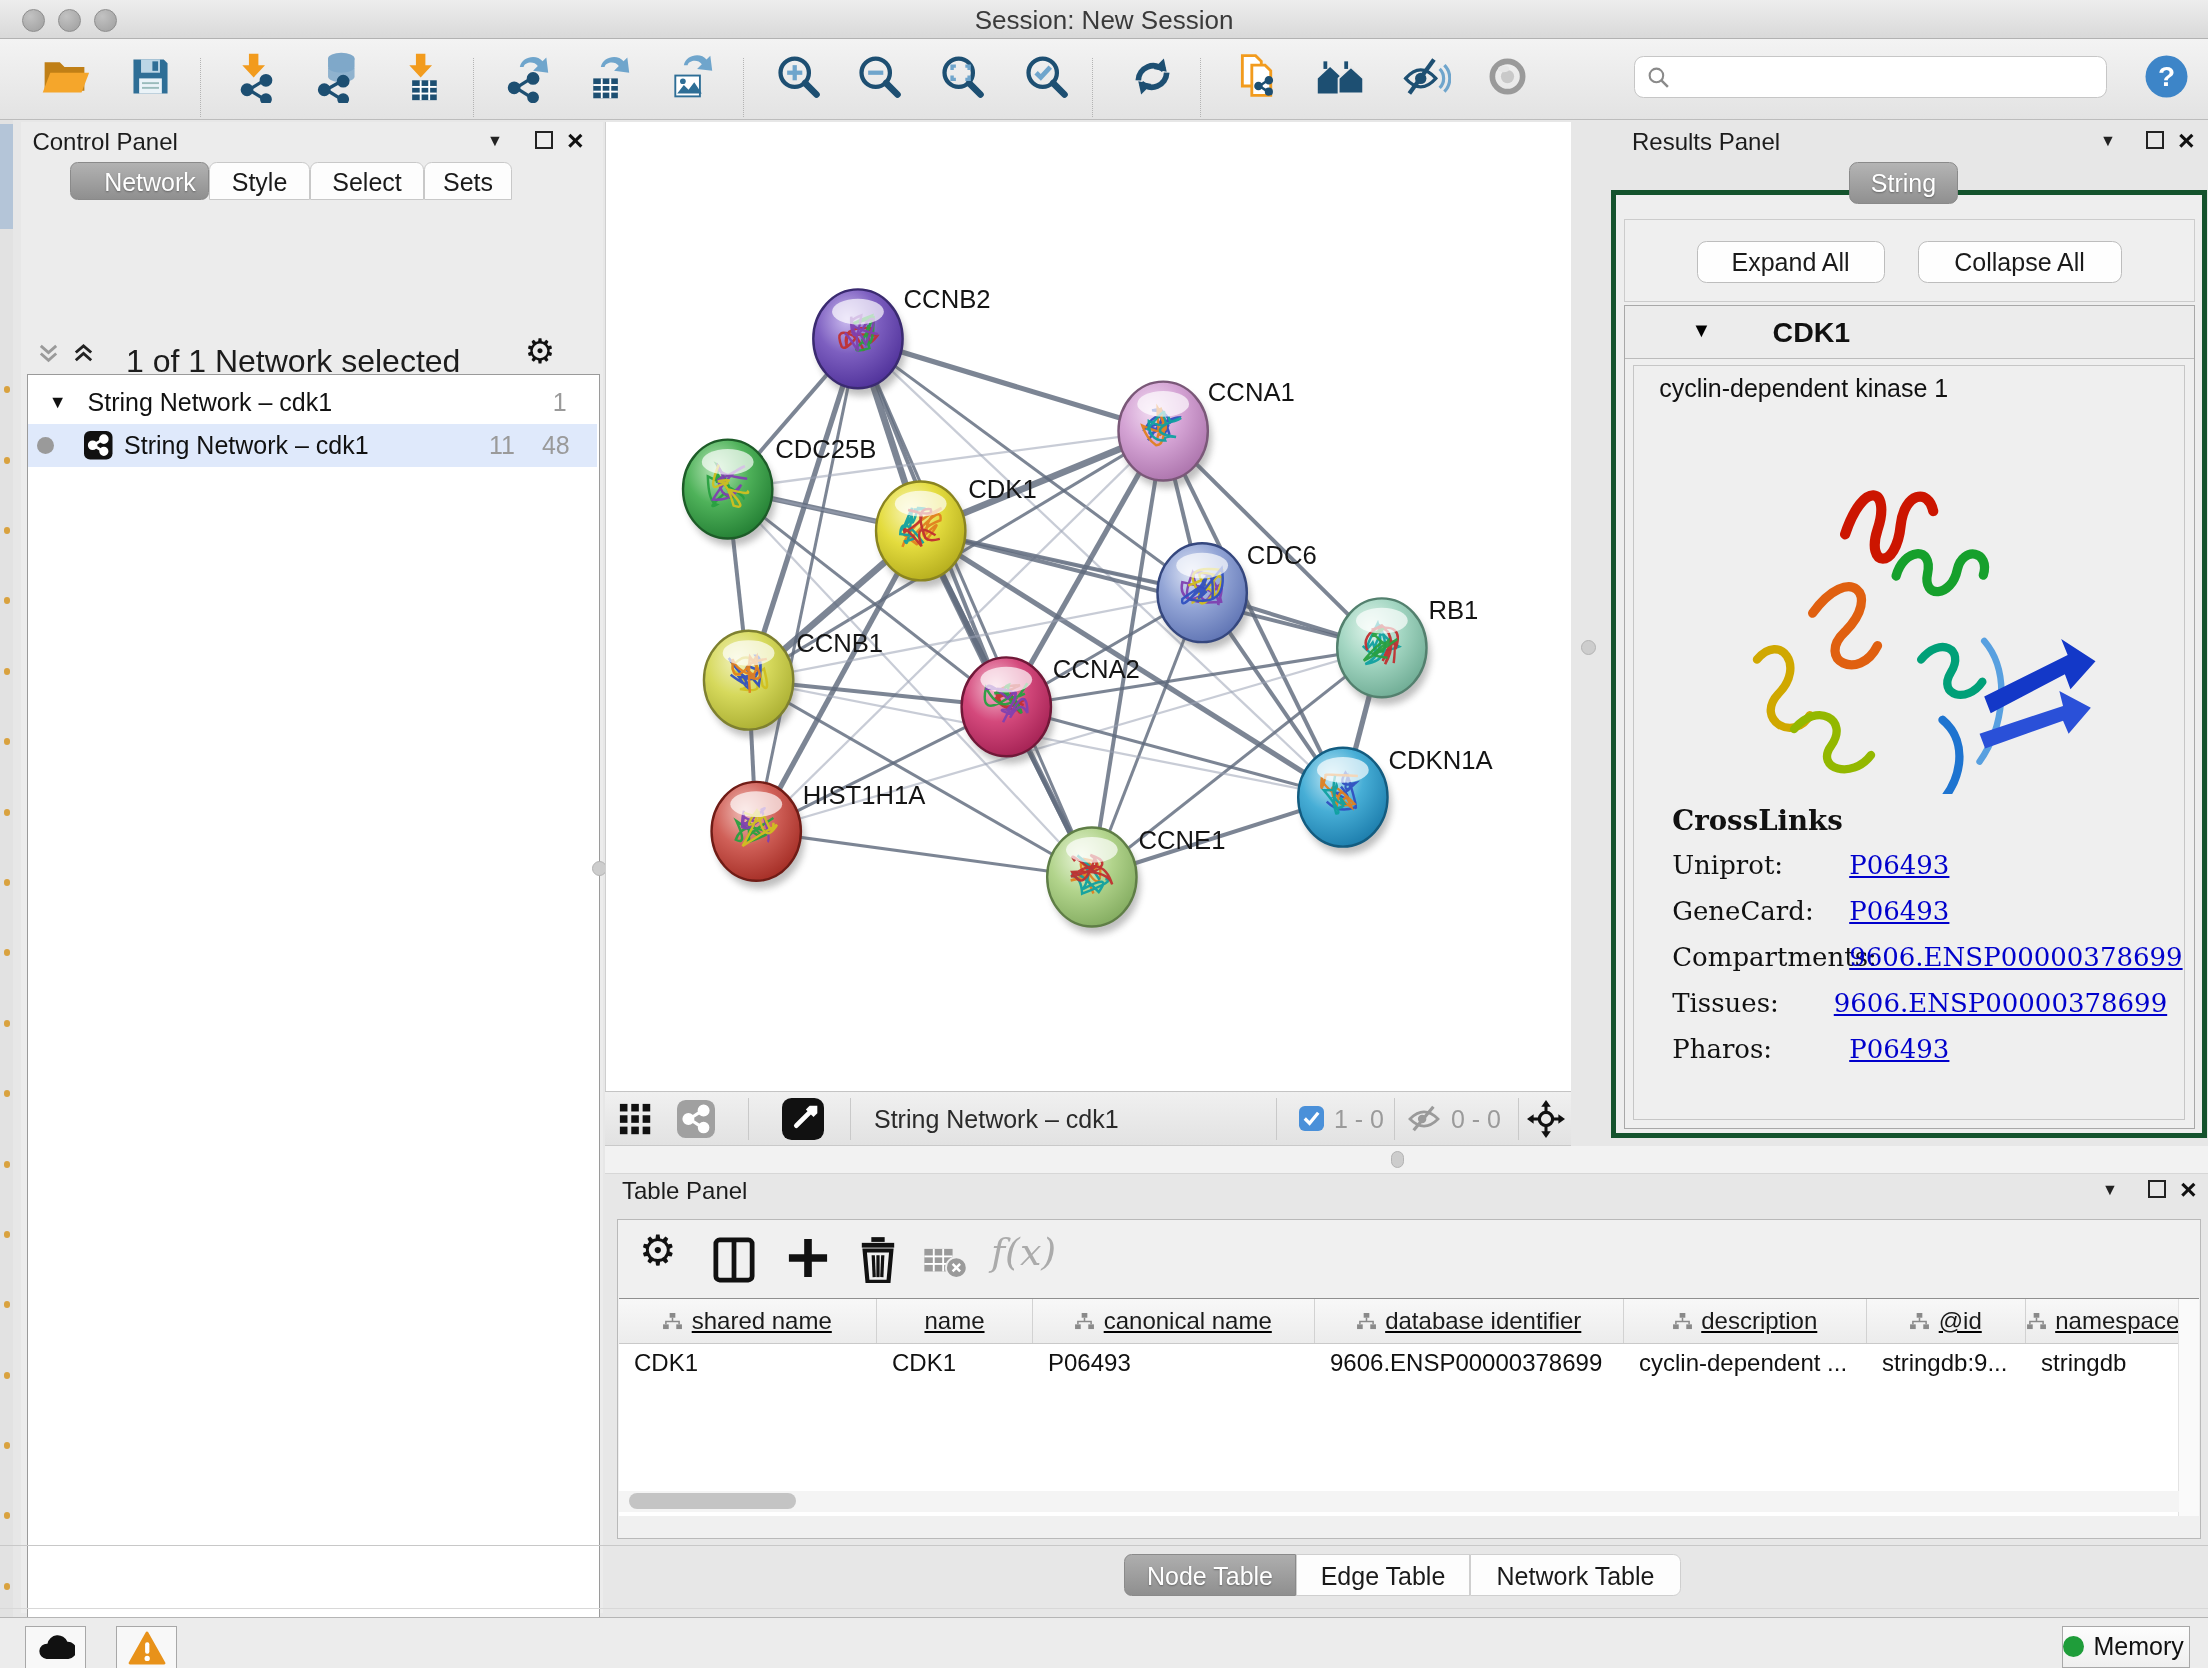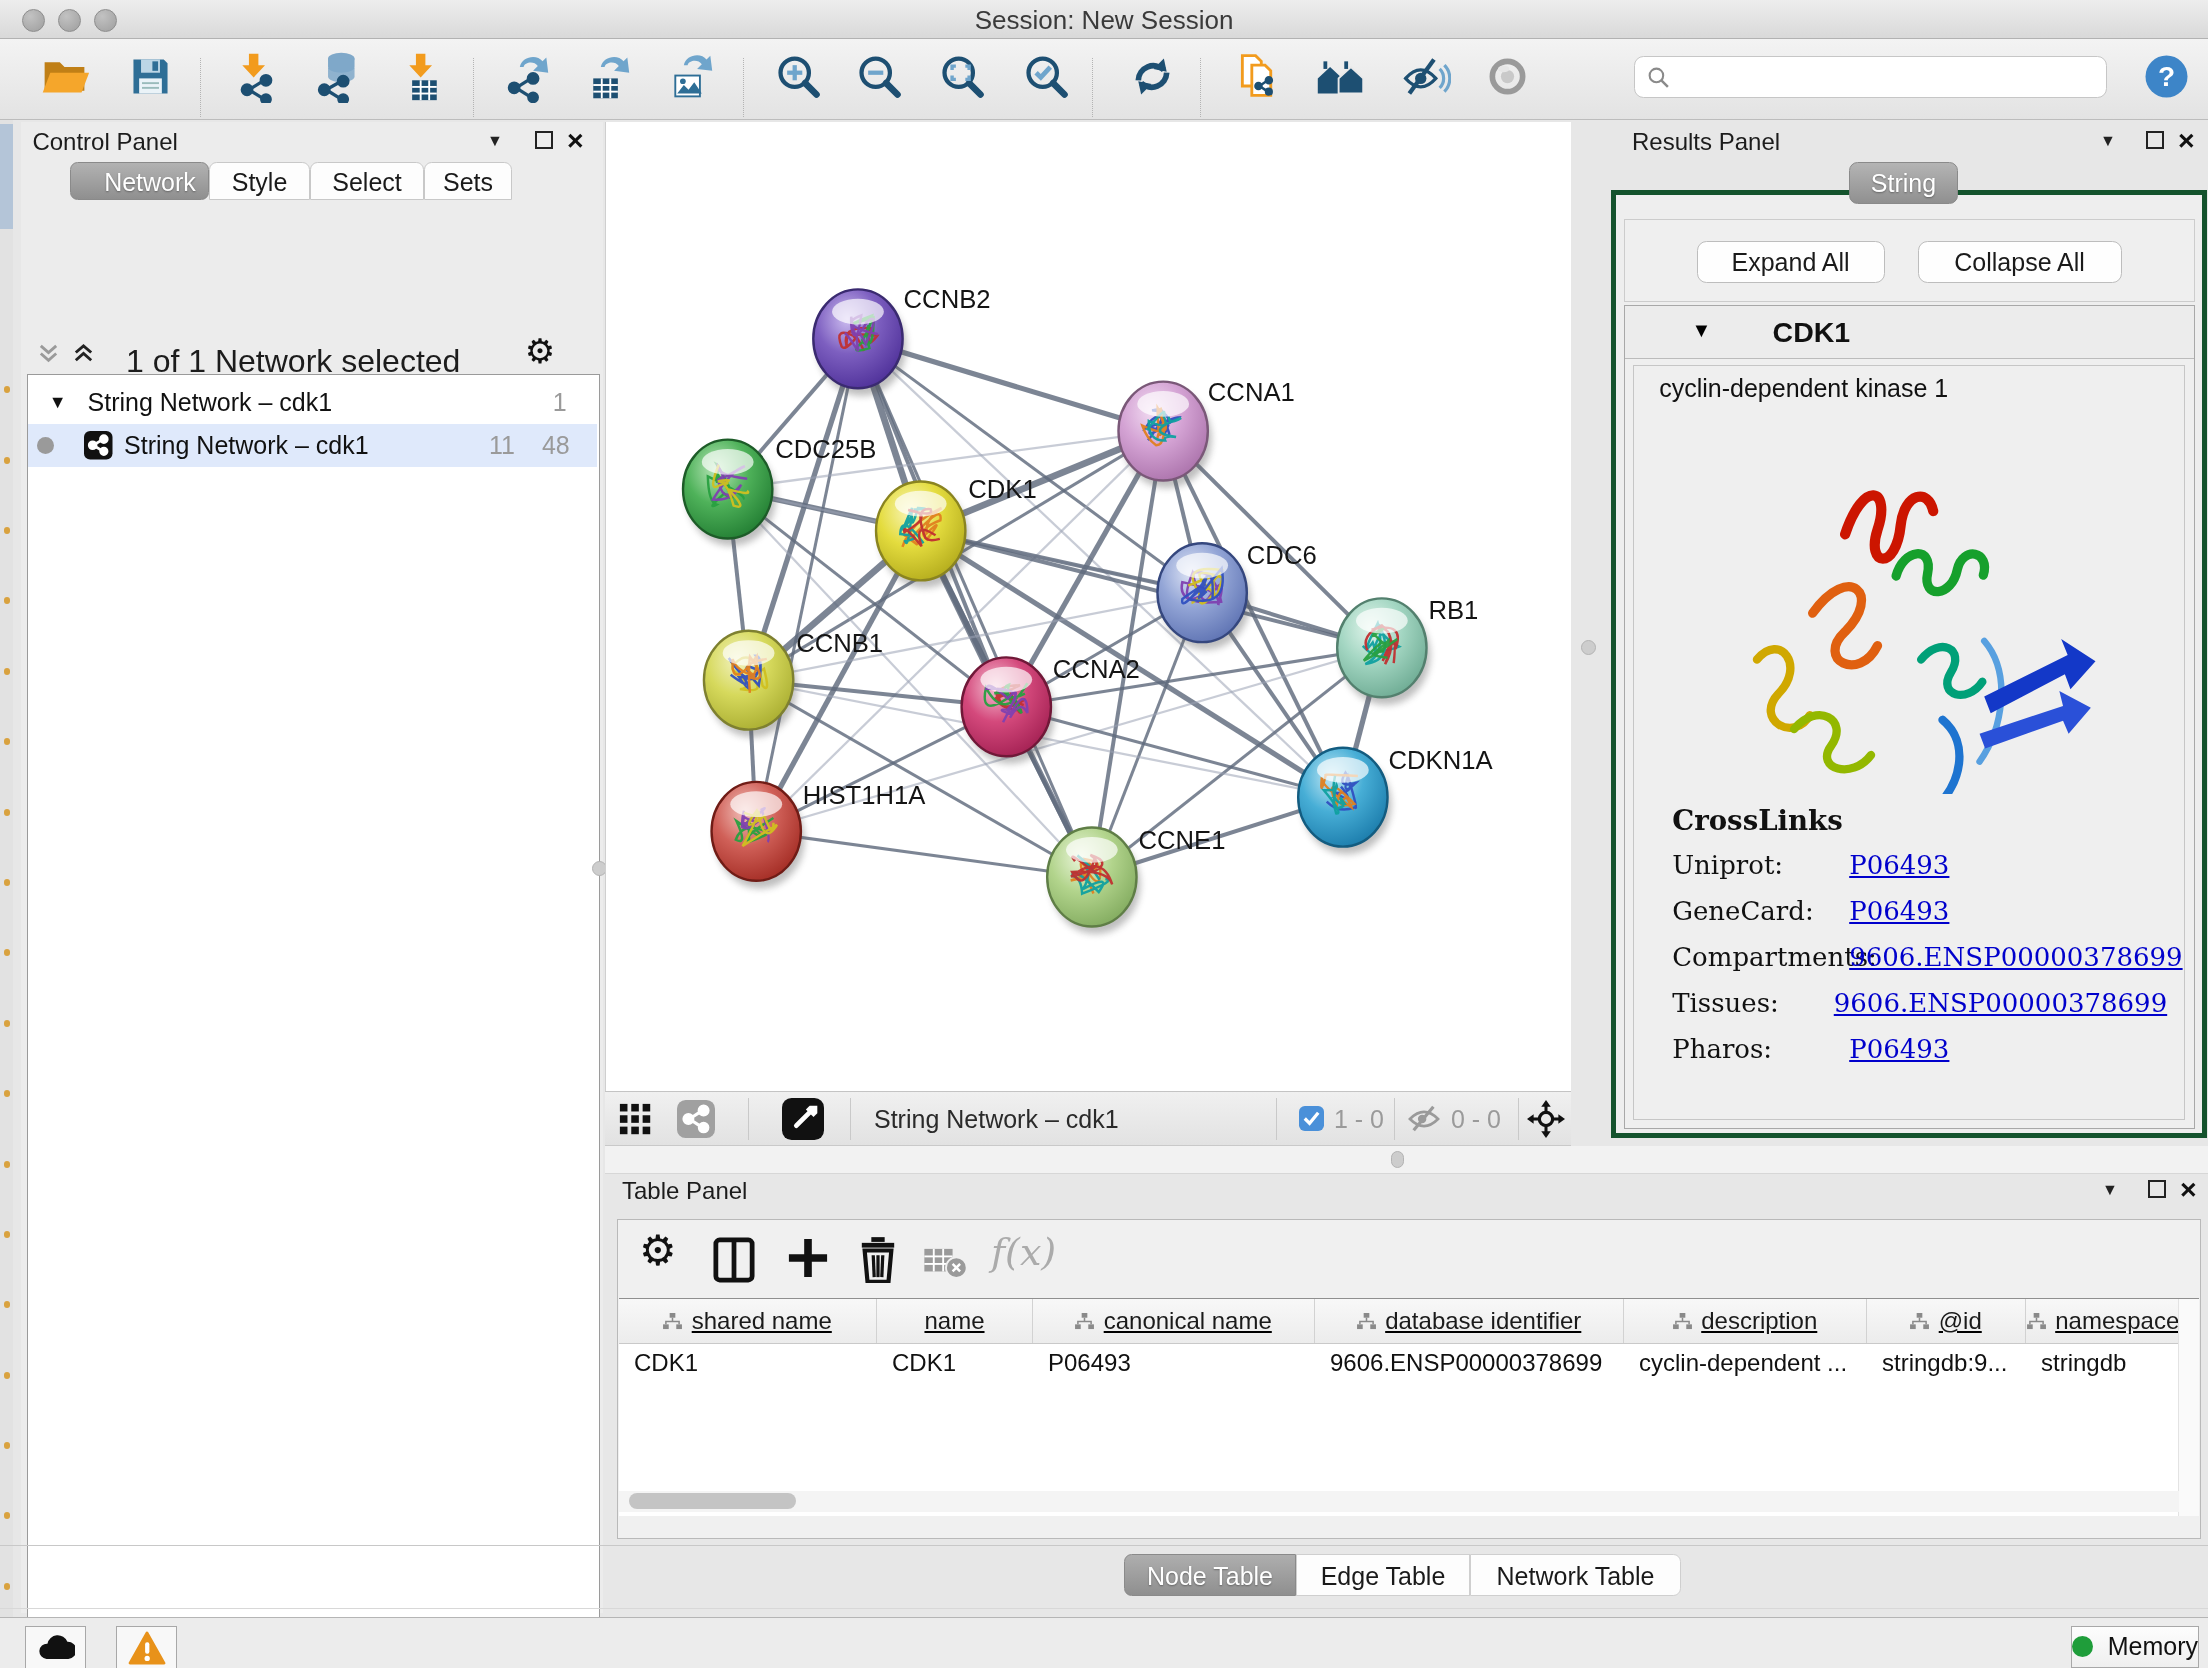--- a/index.html
+++ b/index.html
@@ -80,21 +80,21 @@
   #hscroll{position:absolute;left:0;bottom:3.8px;width:1560px;height:21px;background:#f4f4f4;}
   #hthumb{position:absolute;left:9.5px;top:1.9px;width:167px;height:16px;border-radius:8.6px;background:#c4c4c4;cursor:grab;}
   #vtrack{position:absolute;right:0;top:0;width:20px;height:100%;background:#fafafa;border-left:1px solid #e3e3e3;}
   .bottom-tab{position:absolute;top:0;height:42px;line-height:42px;text-align:center;font-size:25px;background:#fdfdfd;border:1px solid #cfcfcf;box-sizing:border-box;color:#1a1a1a;cursor:pointer;}
   .bottom-tab.sel{background:linear-gradient(#aeaeae,#8f8f8f);color:#fff;text-shadow:0 1px 1.9px rgba(0,0,0,.35);border-color:#8a8a8a;border-radius:7.6px 0 0 7.6px;}
   .bottom-tab.last{border-radius:0 7.6px 7.6px 0;}
 
   
   #status-bar{left:0;top:1617px;width:2208px;height:51px;background:#ececec;border-top:1px solid #b5b5b5;}
   .status-btn{position:absolute;top:7.6px;width:61px;height:44px;background:#f8f8f8;border:1.9px solid #a8a8a8;display:flex;align-items:center;justify-content:center;cursor:pointer;box-sizing:border-box;}
-  #memory-btn{position:absolute;right:9px;top:7.6px;width:126px;height:40px;background:linear-gradient(#fdfdfd,#efefef);border:1px solid #a8a8a8;display:flex;align-items:center;justify-content:space-between;gap:9.5px;font-size:25px;color:#111;cursor:pointer;}
+  #memory-btn{position:absolute;right:18px;top:7.6px;width:126px;height:40px;background:linear-gradient(#fdfdfd,#efefef);border:1px solid #a8a8a8;display:flex;align-items:center;justify-content:flex-start;gap:9.5px;font-size:25px;color:#111;cursor:pointer;}
   #memory-dot{width:21px;height:21px;border-radius:50%;background:#1f9d3a;}
 
   .dejavu{font-family:"DejaVu Sans",sans-serif;}
   svg{display:block;}
 </style>
 </head>
 <body>
 
 <div id="app">
 

